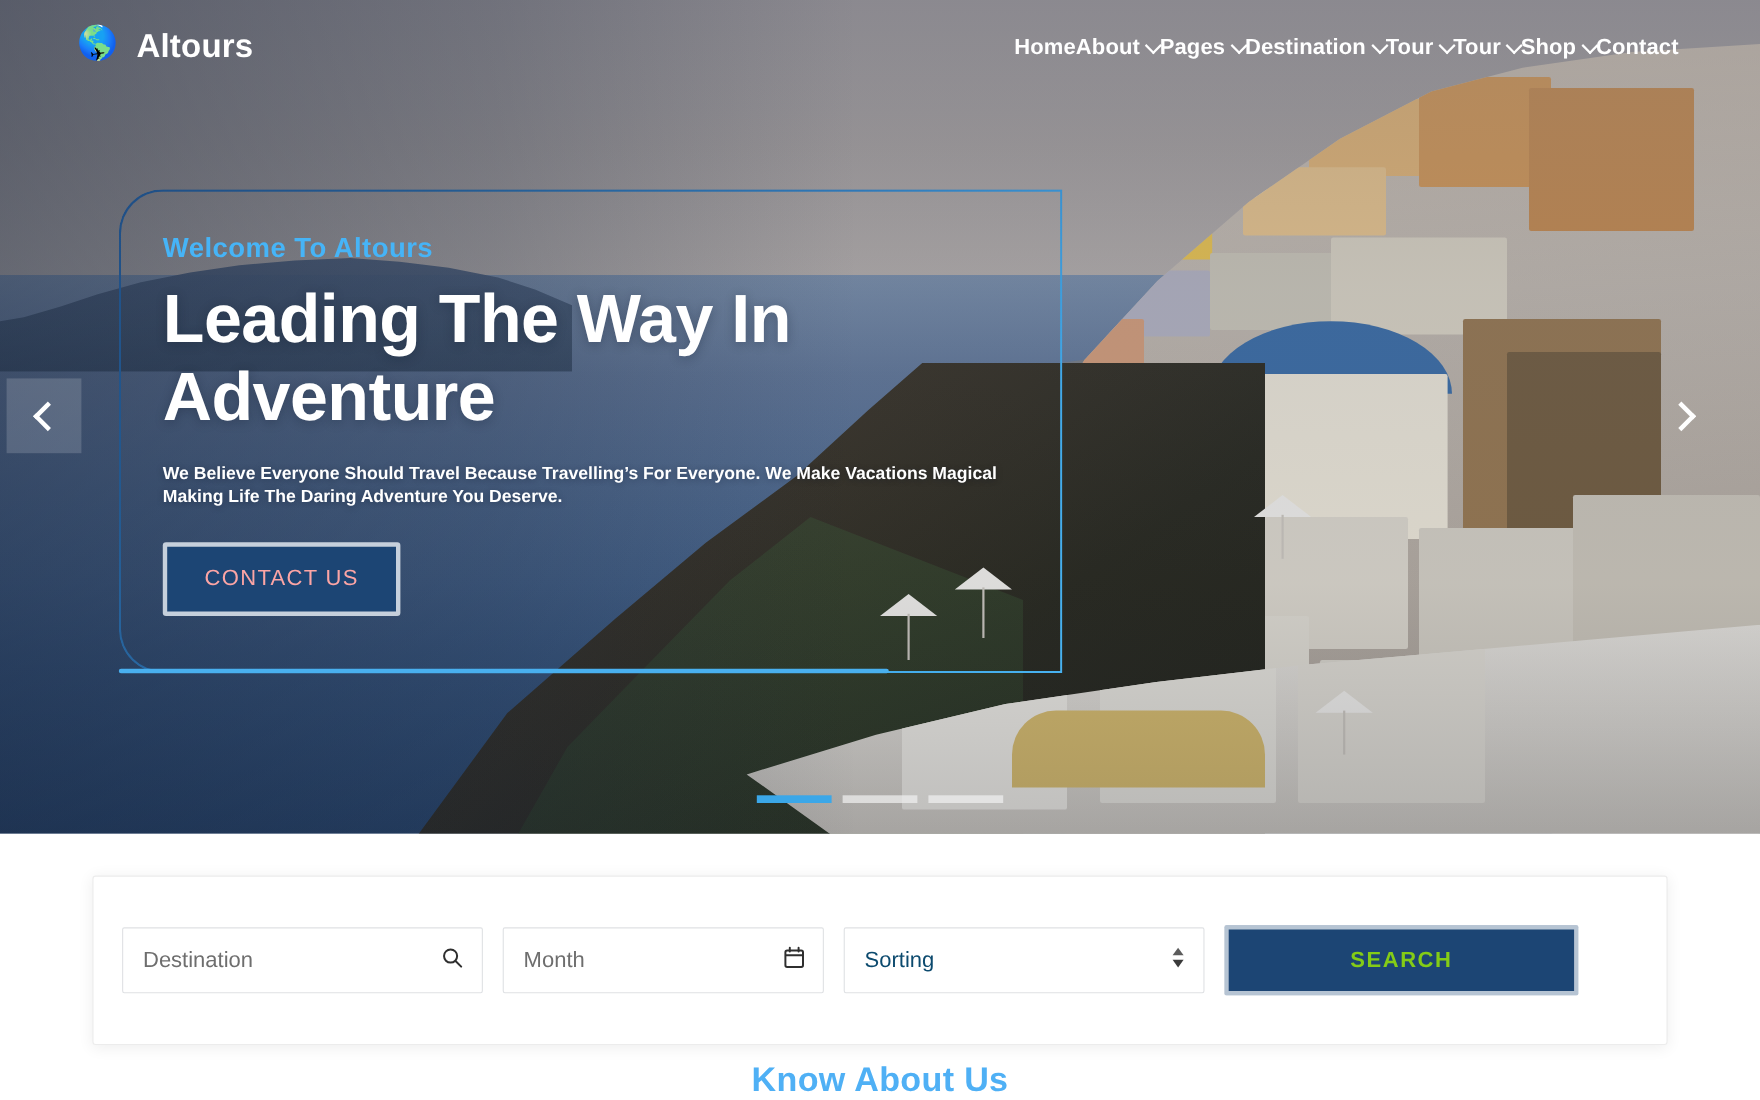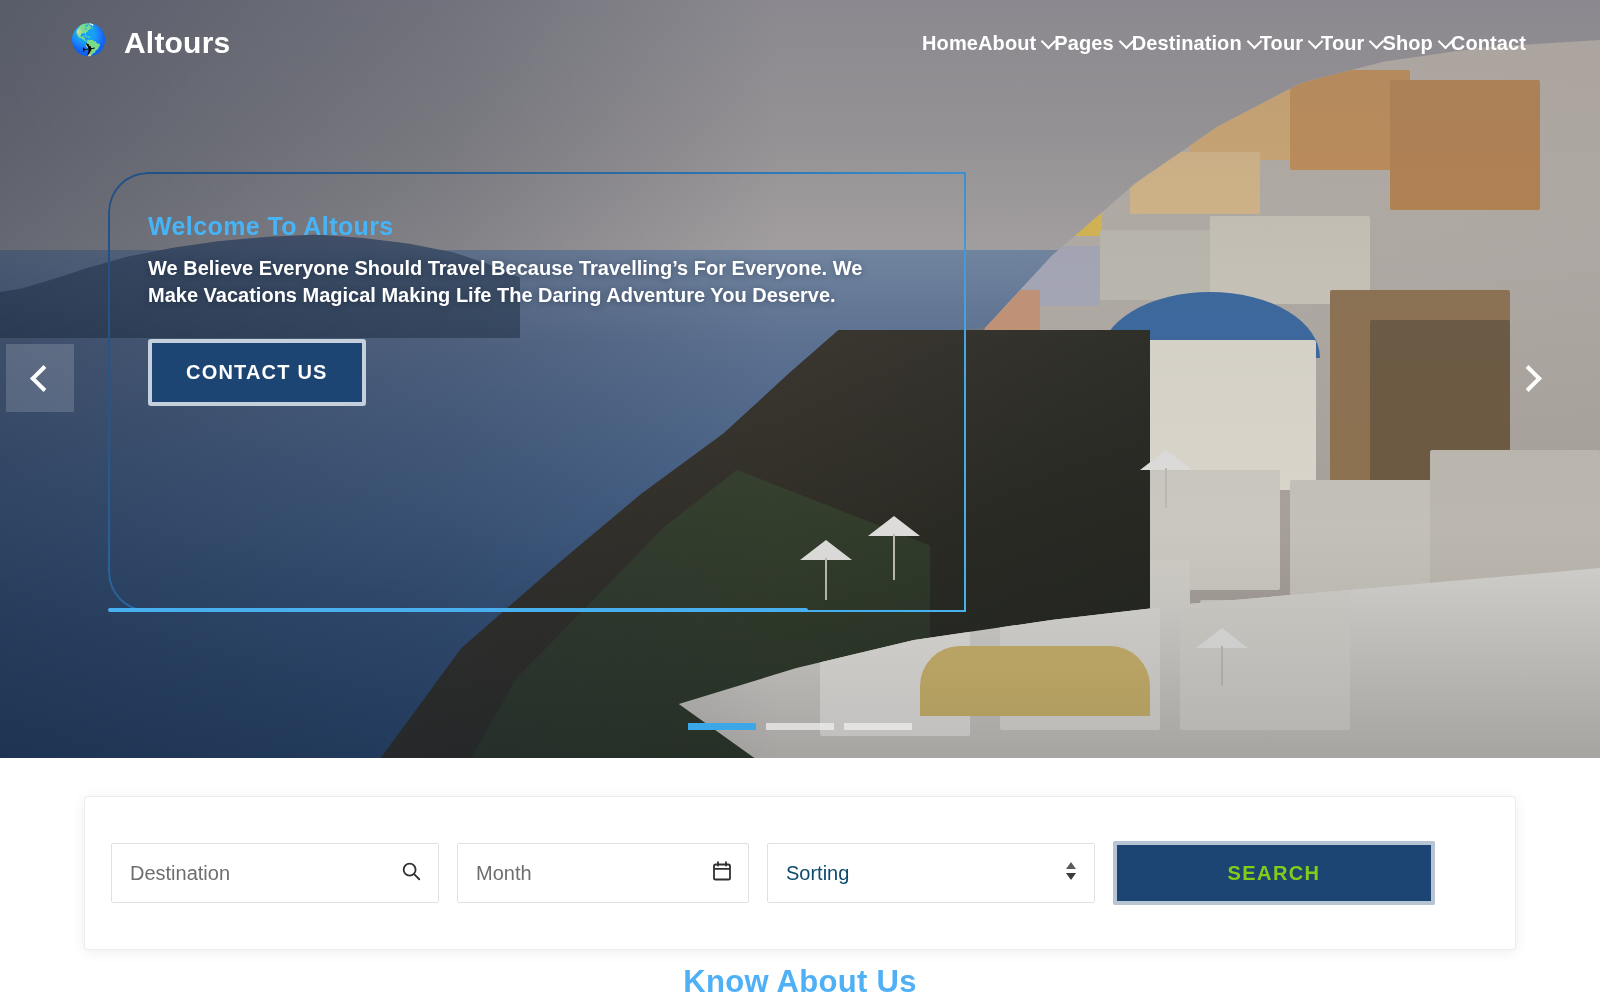--- a/index.html
+++ b/index.html
@@ -138,28 +138,28 @@
   .eyebrow {
     color:#46b4f7; font-size:25px; font-weight:700; letter-spacing:.4px;
     margin-bottom:14px;
   }
   .hero-title {
     color:#ffffff; font-size:62px; font-weight:800; line-height:1.15;
     letter-spacing:-.5px; margin-bottom:22px; max-width:700px;
     text-shadow:0 2px 10px rgba(10,20,40,.28);
   }
   .hero-sub {
-    color:#ffffff; font-size:20px; font-weight:700; line-height:1.35;
+    color:#ffffff; font-size:16px; font-weight:700; line-height:1.35;
     max-width:760px; margin-bottom:30px;
     text-shadow:0 1px 6px rgba(10,20,40,.35);
   }
   .btn-contact {
     display:inline-block; padding:18px 34px;
-    background:#1c4574; color:#ffffff;
-    font-size:20px; font-weight:700; letter-spacing:1.2px;
+    background:#1c4574; color:#fca5a5;
+    font-size:20px; font-weight:400; letter-spacing:1.2px;
     border:4px solid rgba(222,228,235,.88); border-radius:3px;
     cursor:pointer;
   }
 
   
   .slide-arrow {
     position:absolute; top:344px; width:68px; height:68px;
     background:rgba(255,255,255,.16);
     display:flex; align-items:center; justify-content:center;
     cursor:pointer; z-index:30;
@@ -337,20 +337,21 @@
         <span>Contact</span>
       </a>
     </nav>
   </header>
 
   <div class="hero-frame"></div>
   <div class="frame-underline"></div>
 
   <div class="hero-copy">
     <div class="eyebrow">Welcome To Altours</div>
+    <h1 class="hero-title">Leading The Way In Adventure</h1>
     <p class="hero-sub">We Believe Everyone Should Travel Because Travelling’s For Everyone. We Make Vacations Magical Making Life The Daring Adventure You Deserve.</p>
     <button class="btn-contact">CONTACT US</button>
   </div>
 
   <div class="slide-arrow prev">
     <span class="chev left"></span>
   </div>
   <div class="slide-arrow next">
     <span class="chev right"></span>
   </div>

